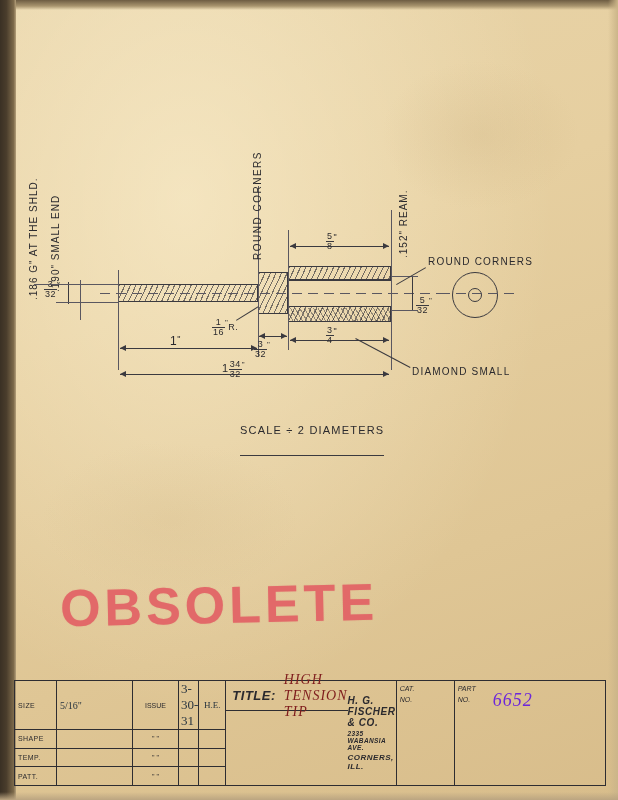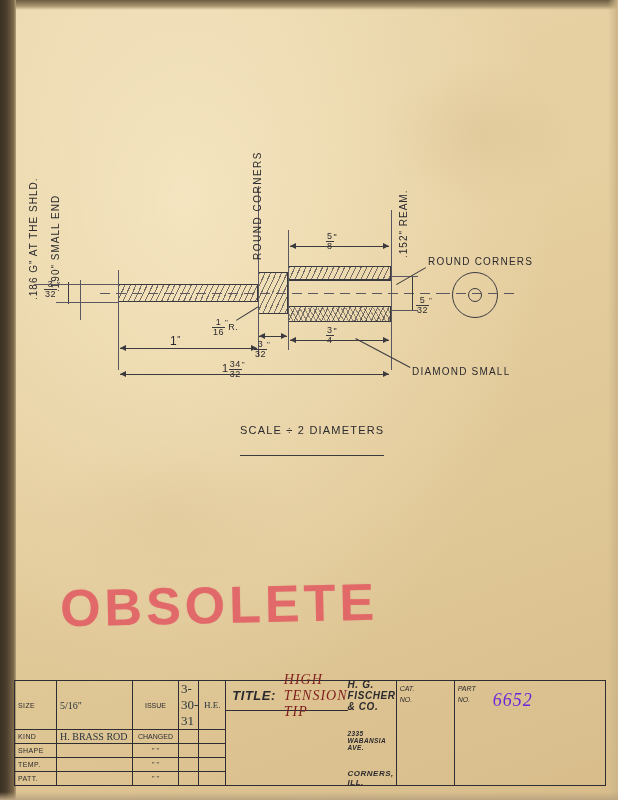--- a/index.html
+++ b/index.html
@@ -284,21 +284,21 @@
     display: flex;
   }
   .tb-company {
     flex: 1;
     border-right: 1.5px solid #2e2d31;
     box-sizing: border-box;
     display: flex;
     flex-direction: column;
     align-items: flex-start;
     justify-content: center;
-    gap: 18px;
+    gap: 2px;
   }
   .tb-company .c1 { font-size: 10px; font-weight: bold; color: #2b2a2e; letter-spacing: 0.6px; }
   .tb-company .c2 { font-size: 6.5px; font-weight: bold; color: #2b2a2e; letter-spacing: 0.4px; }
   .tb-company .c3 { font-size: 8px; font-weight: bold; color: #2b2a2e; letter-spacing: 0.5px; }
   .tb-cat {
     width: 58px;
     border-right: 1.5px solid #2e2d31;
     box-sizing: border-box;
     padding: 3px 0 0 3px;
     font-size: 7px;
@@ -445,27 +445,20 @@
   <div class="tb-left">
 
     <div class="tb-row">
       <div class="tb-c1">SIZE</div>
       <div class="tb-c2">5/16"</div>
       <div class="tb-c3">ISSUE</div>
       <div class="tb-c4">3-30-31</div>
       <div class="tb-c5">H.E.</div>
     </div>
 
-    <div class="tb-row">
-      <div class="tb-c1">KIND</div>
-      <div class="tb-c2">H. BRASS ROD</div>
-      <div class="tb-c3">CHANGED</div>
-      <div class="tb-c4"></div>
-      <div class="tb-c5"></div>
-    </div>
 
     <div class="tb-row">
       <div class="tb-c1">SHAPE</div>
       <div class="tb-c2"></div>
       <div class="tb-c3">" "</div>
       <div class="tb-c4"></div>
       <div class="tb-c5"></div>
     </div>
 
 

